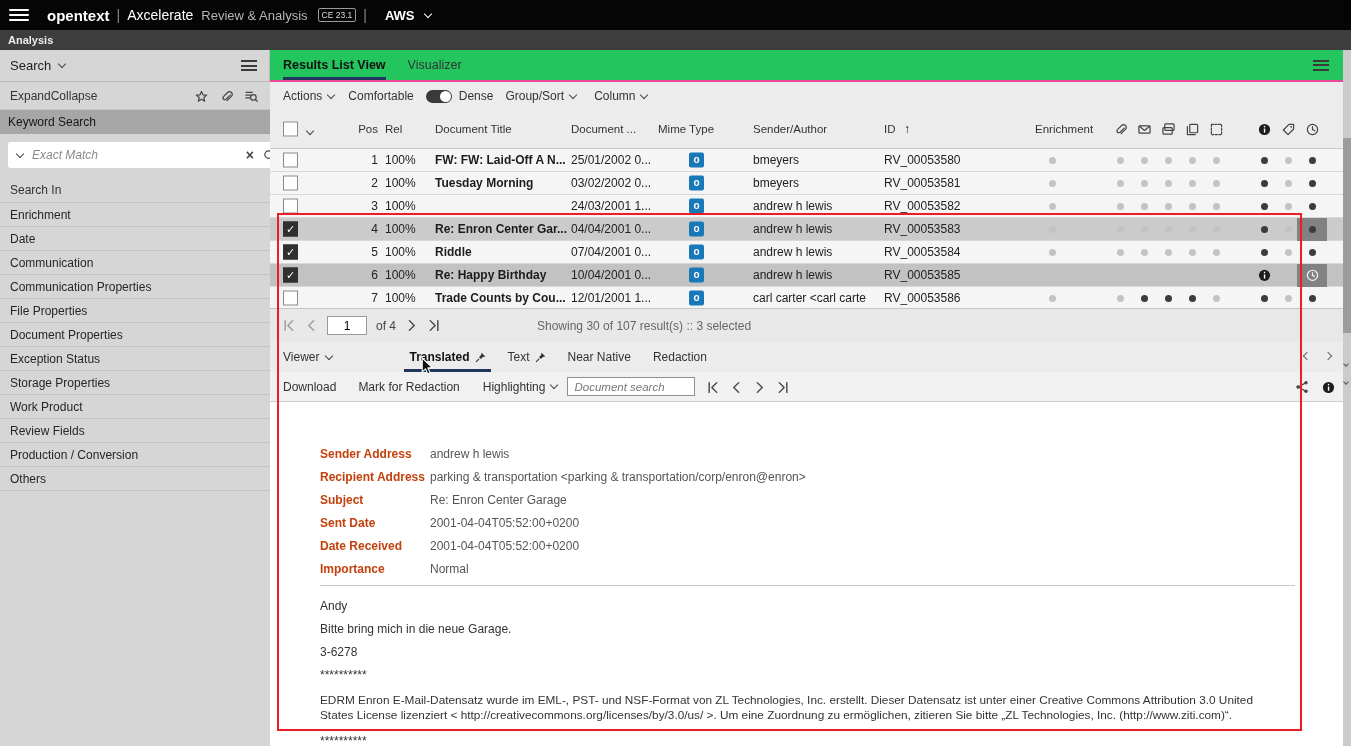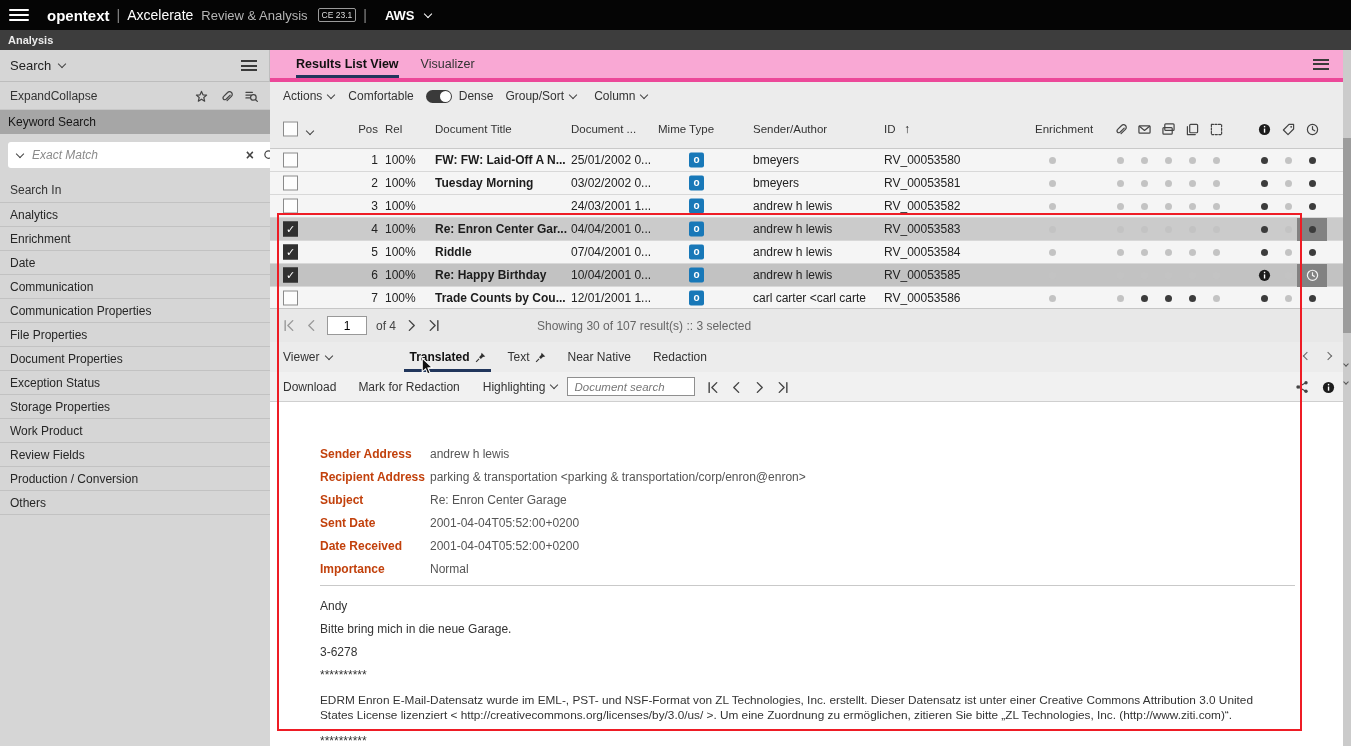--- a/index.html
+++ b/index.html
@@ -60,22 +60,22 @@
   color:#555;background:transparent}
 .s-input::placeholder{color:#8a8a8a}
 .x-icon{font-size:14px;color:#444;font-weight:bold;line-height:1}
 .s-searchin{margin:15px 0 5px 10px;font-size:12px;color:#333}
 .side-items{border-top:1px solid #c2c2c2}
 .side-item{height:24px;display:flex;align-items:center;justify-content:space-between;
   padding:0 10px;border-bottom:1px solid #c2c2c2;font-size:12px;color:#262626;cursor:pointer}
 
 
 .main{position:absolute;top:50px;left:270px;right:8px;bottom:0;background:#ececec}
-.tabs-row{height:32px;background:#f9a8d4;border-bottom:4px solid #ec4899;
-  display:flex;align-items:stretch;padding-left:26px}
+.tabs-row{height:32px;background:#22c55e;border-bottom:2px solid #ec4899;
+  display:flex;align-items:stretch;padding-left:13px}
 .mtab{display:flex;align-items:center;font-size:12.5px;color:#333;margin-right:22px;
   position:relative;cursor:pointer}
 .mtab.active{font-weight:bold;color:#111}
 .mtab.active::after{content:'';position:absolute;left:0;right:0;bottom:0;height:3px;background:#21365c}
 .tabs-row .ham{margin-left:auto;margin-right:14px;align-self:center}
 
 .toolbar-row{height:28px;background:#ececec;display:flex;align-items:center;
   padding-left:13px;font-size:12px;color:#333}
 .tb-item{display:flex;align-items:center;gap:6px;cursor:pointer}
 .toggle{width:26px;height:13px;background:#3a3a3a;border-radius:7px;position:relative;
@@ -226,24 +226,20 @@
     <span class="chv"></span>
     <input class="s-input" placeholder="Exact Match" style="">
     <span class="x-icon">×</span>
     <span><svg width="13" height="13" viewBox="0 0 14 14">
           <circle class="ic" cx="6" cy="6" r="4"></circle>
           <line class="ic" x1="9" y1="9" x2="12.8" y2="12.8"></line>
         </svg></span>
   </div>
   <div class="s-searchin">Search In</div>
   <div class="side-items">
-      <div class="side-item">
-        <span>Analytics</span>
-        <span class="chv"></span>
-      </div>
       <div class="side-item">
         <span>Enrichment</span>
         <span class="chv"></span>
       </div>
       <div class="side-item">
         <span>Date</span>
         <span class="chv"></span>
       </div>
       <div class="side-item">
         <span>Communication</span>

